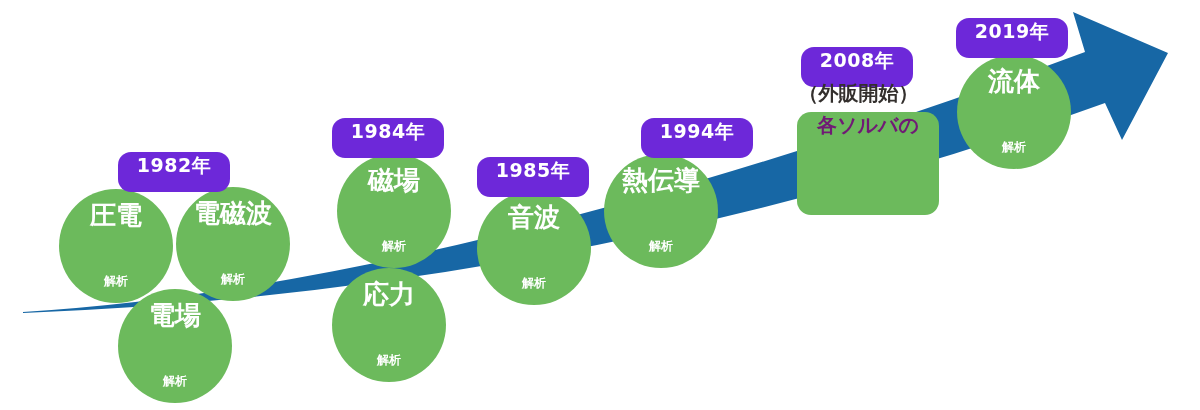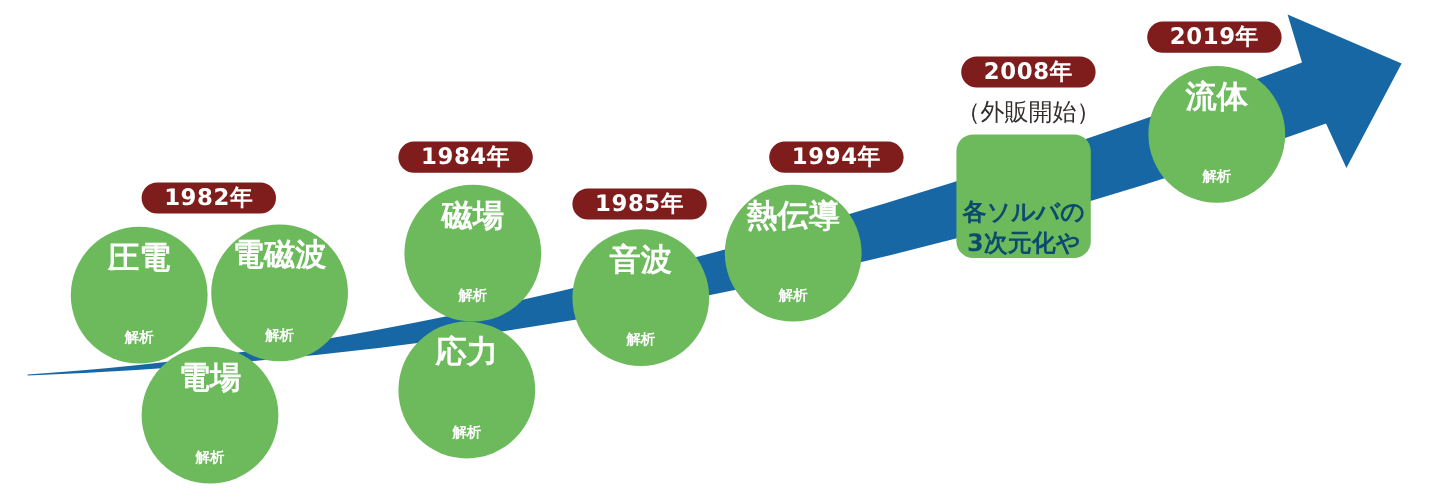--- a/index.html
+++ b/index.html
@@ -18,23 +18,23 @@
   .arrow-svg {
     position: absolute;
     left: 0;
     top: 0;
     z-index: 1;
   }
   .year-pill {
     position: absolute;
     z-index: 3;
     width: 112px;
-    height: 26px;
+    height: 40px;
     border-radius: 13px;
-    background: #7f1d1d;
+    background: #6d28d9;
     color: #ffffff;
     font-size: 19px;
     font-weight: bold;
     line-height: 26px;
     text-align: center;
     letter-spacing: 0.5px;
   }
   .solver-circle {
     position: absolute;
     z-index: 2;
@@ -58,38 +58,39 @@
   }
   .solver-sub {
     font-size: 12px;
     font-weight: bold;
     line-height: 22px;
   }
   .note-text {
     position: absolute;
     z-index: 3;
     width: 123px;
+    text-align: center;
     color: #332f2d;
     font-size: 20px;
-    font-weight: normal;
+    font-weight: bold;
     line-height: 23px;
     white-space: nowrap;
   }
   .milestone-box {
     position: absolute;
     z-index: 2;
-    width: 112px;
+    width: 142px;
     height: 103px;
     border-radius: 14px;
     background: #6cba5c;
-    color: #0c4a6e;
+    color: #701a75;
     display: flex;
     flex-direction: column;
     align-items: center;
-    justify-content: flex-end;
+    justify-content: space-between;
     text-align: center;
   }
   .milestone-line {
     font-size: 20px;
     font-weight: bold;
     line-height: 26px;
     white-space: nowrap;
   }
 </style>
 </head>
@@ -149,21 +150,20 @@
     <div class="solver-title">熱伝導</div>
     <div class="solver-sub">解析</div>
   </div>
 
   <div class="year-pill" style="left:801px; top:47px;">2008年</div>
 
   <div class="note-text" style="left:797px; top:82px;">（外販開始）</div>
 
   <div class="milestone-box" style="left:797px; top:112px;">
     <div class="milestone-line">各ソルバの</div>
-    <div class="milestone-line">3次元化や</div>
   </div>
 
   <div class="year-pill" style="left:956px; top:18px;">2019年</div>
 
   <div class="solver-circle" style="left:957px; top:55px;">
     <div class="solver-title">流体</div>
     <div class="solver-sub">解析</div>
   </div>
 
 </div>

